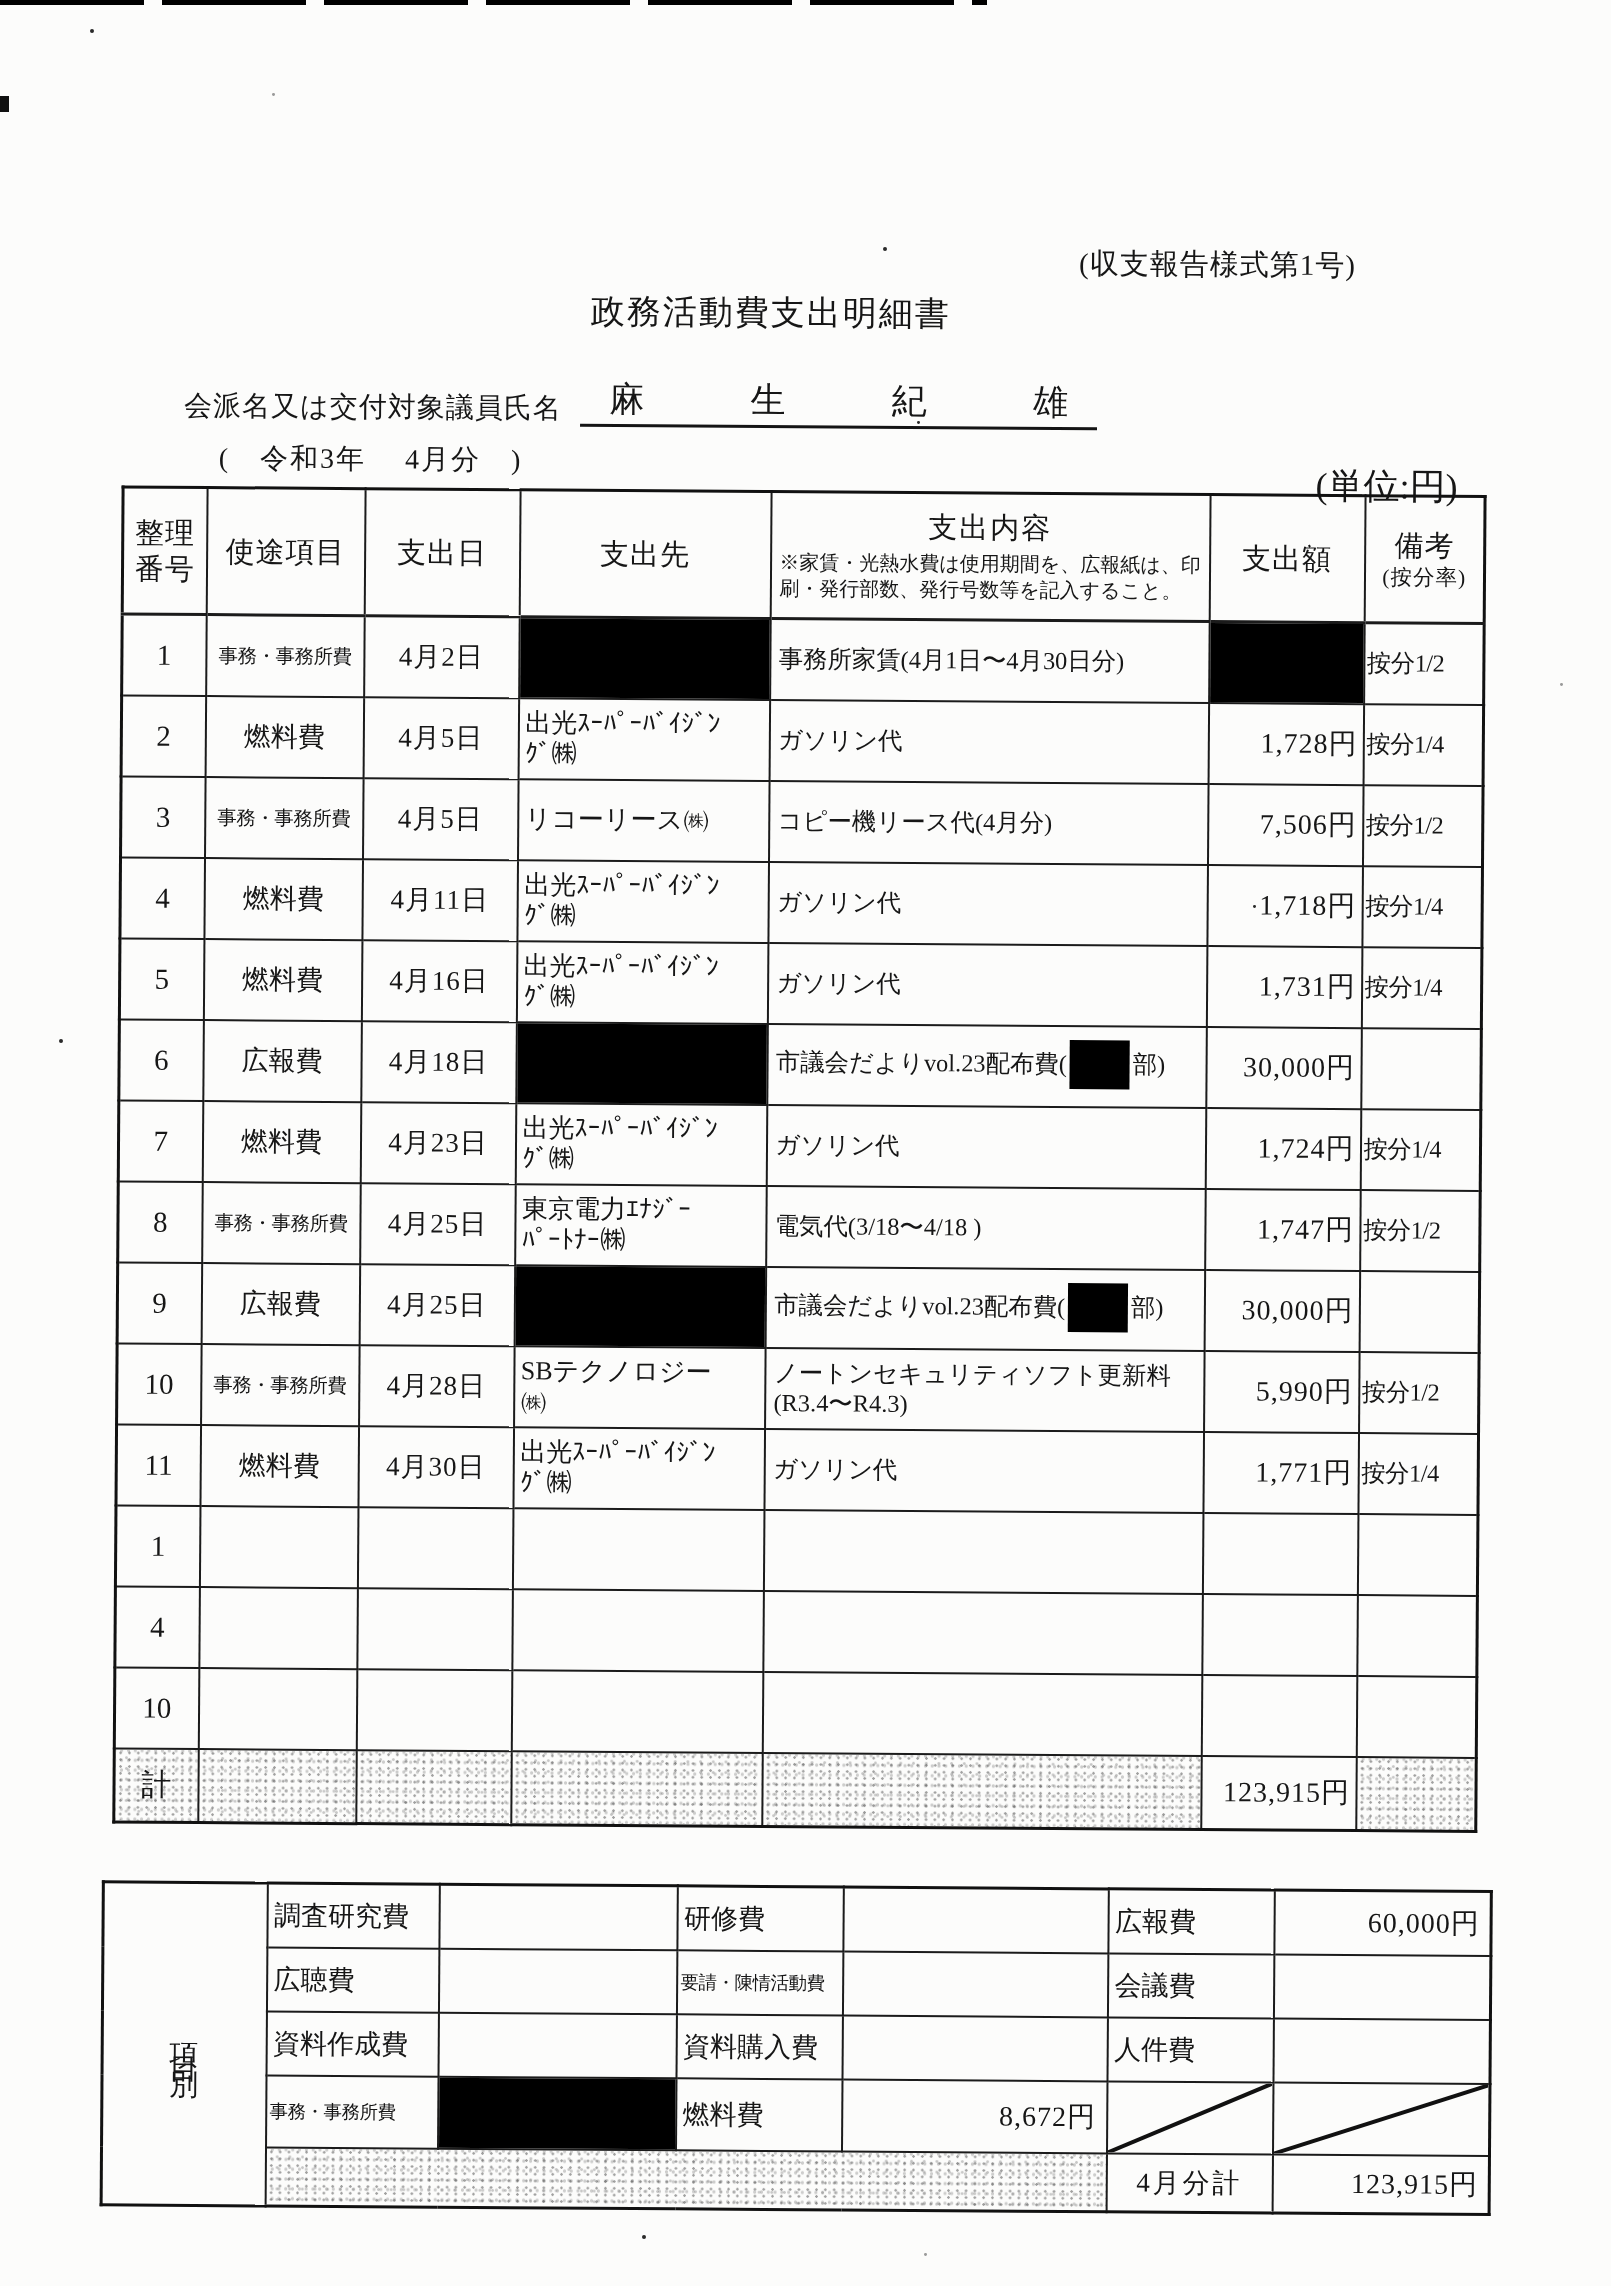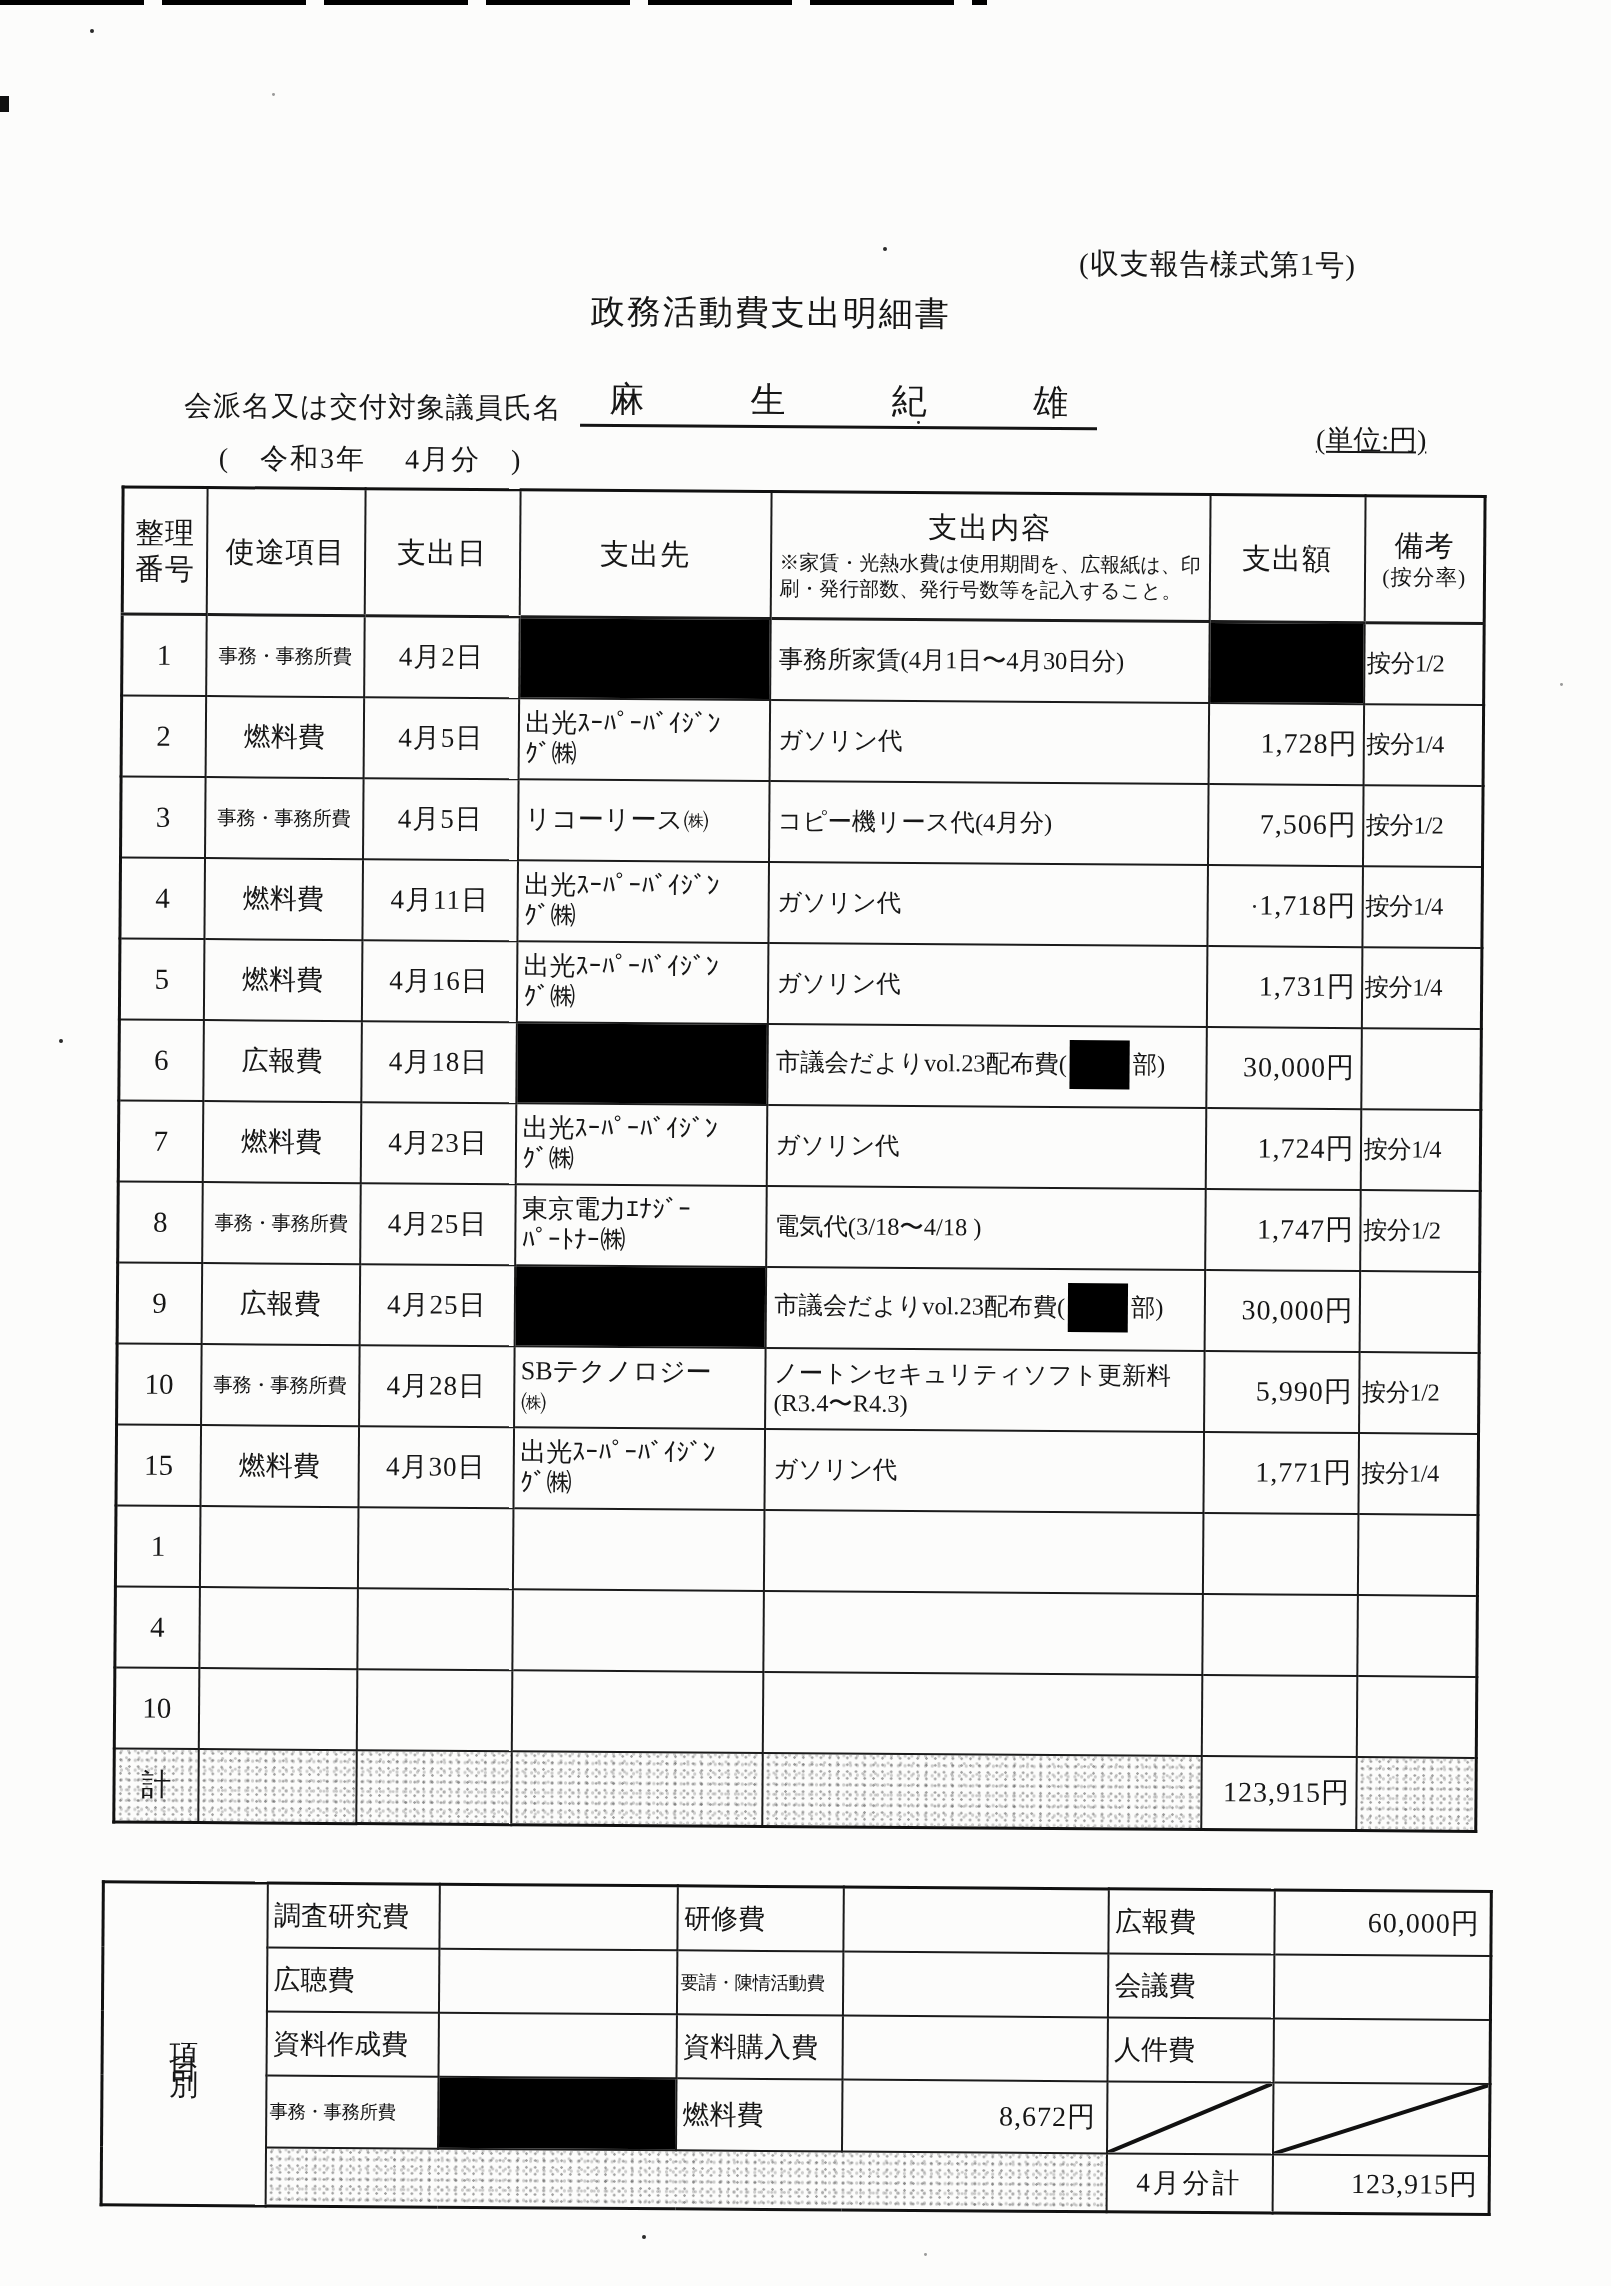--- a/index.html
+++ b/index.html
@@ -29,21 +29,21 @@
   
   .abs { position:absolute; white-space:nowrap; }
   .form-number { top:237px; left:1081px; font-size:29px; letter-spacing:1px; }
   .doc-title { top:285px; left:593px; font-size:34px; letter-spacing:2px; }
   .name-label { top:386px; left:187px; font-size:28px; letter-spacing:1px; }
   .name-line { position:absolute; top:372px; left:583px; width:517px; height:51px;
     box-sizing:border-box; border-bottom:3.9px solid #141414;
     display:flex; justify-content:space-between; padding:0 29px;
     font-size:35px; }
   .period { top:438px; left:222px; font-size:28px; letter-spacing:2px; }
-  .unit-label { top:412px; left:1319px; font-size:28px;text-decoration:underline; }
+  .unit-label { top:453px; left:1319px; font-size:36px; }
 
   
   table { border-collapse:collapse; table-layout:fixed; position:absolute; }
   td, th { border:2px solid #1b1b1b; padding:0; overflow:hidden; vertical-align:middle;
            font-weight:normal; position:relative; }
   .main-table { left:125px; top:485px; width:1361px; border:3.9px solid #111; }
   .main-table .hrow  { height:127px; }
   .main-table .hrow th { border-bottom-width:3.9px; }
   .main-table .drow  { height:81px; }
   .main-table .trow  { height:74px; }
@@ -246,21 +246,21 @@
         <td class="c-date">4月28日</td>
         <td class="c-payee">SBテクノロジー
 ㈱</td>
         <td class="c-content">ノートンセキュリティソフト更新料
 (R3.4〜R4.3)</td>
         <td class="c-amt">5,990円</td>
         <td class="c-rem">按分1/2</td>
       </tr>
 
       <tr class="drow">
-        <td class="c-no">15</td>
+        <td class="c-no">11</td>
         <td class="c-cat">燃料費</td>
         <td class="c-date">4月30日</td>
         <td class="c-payee">出光ｽｰﾊﾟｰﾊﾞｲｼﾞﾝ
 ｸﾞ㈱</td>
         <td class="c-content">ガソリン代</td>
         <td class="c-amt">1,771円</td>
         <td class="c-rem">按分1/4</td>
       </tr>
 
       <tr class="drow">

